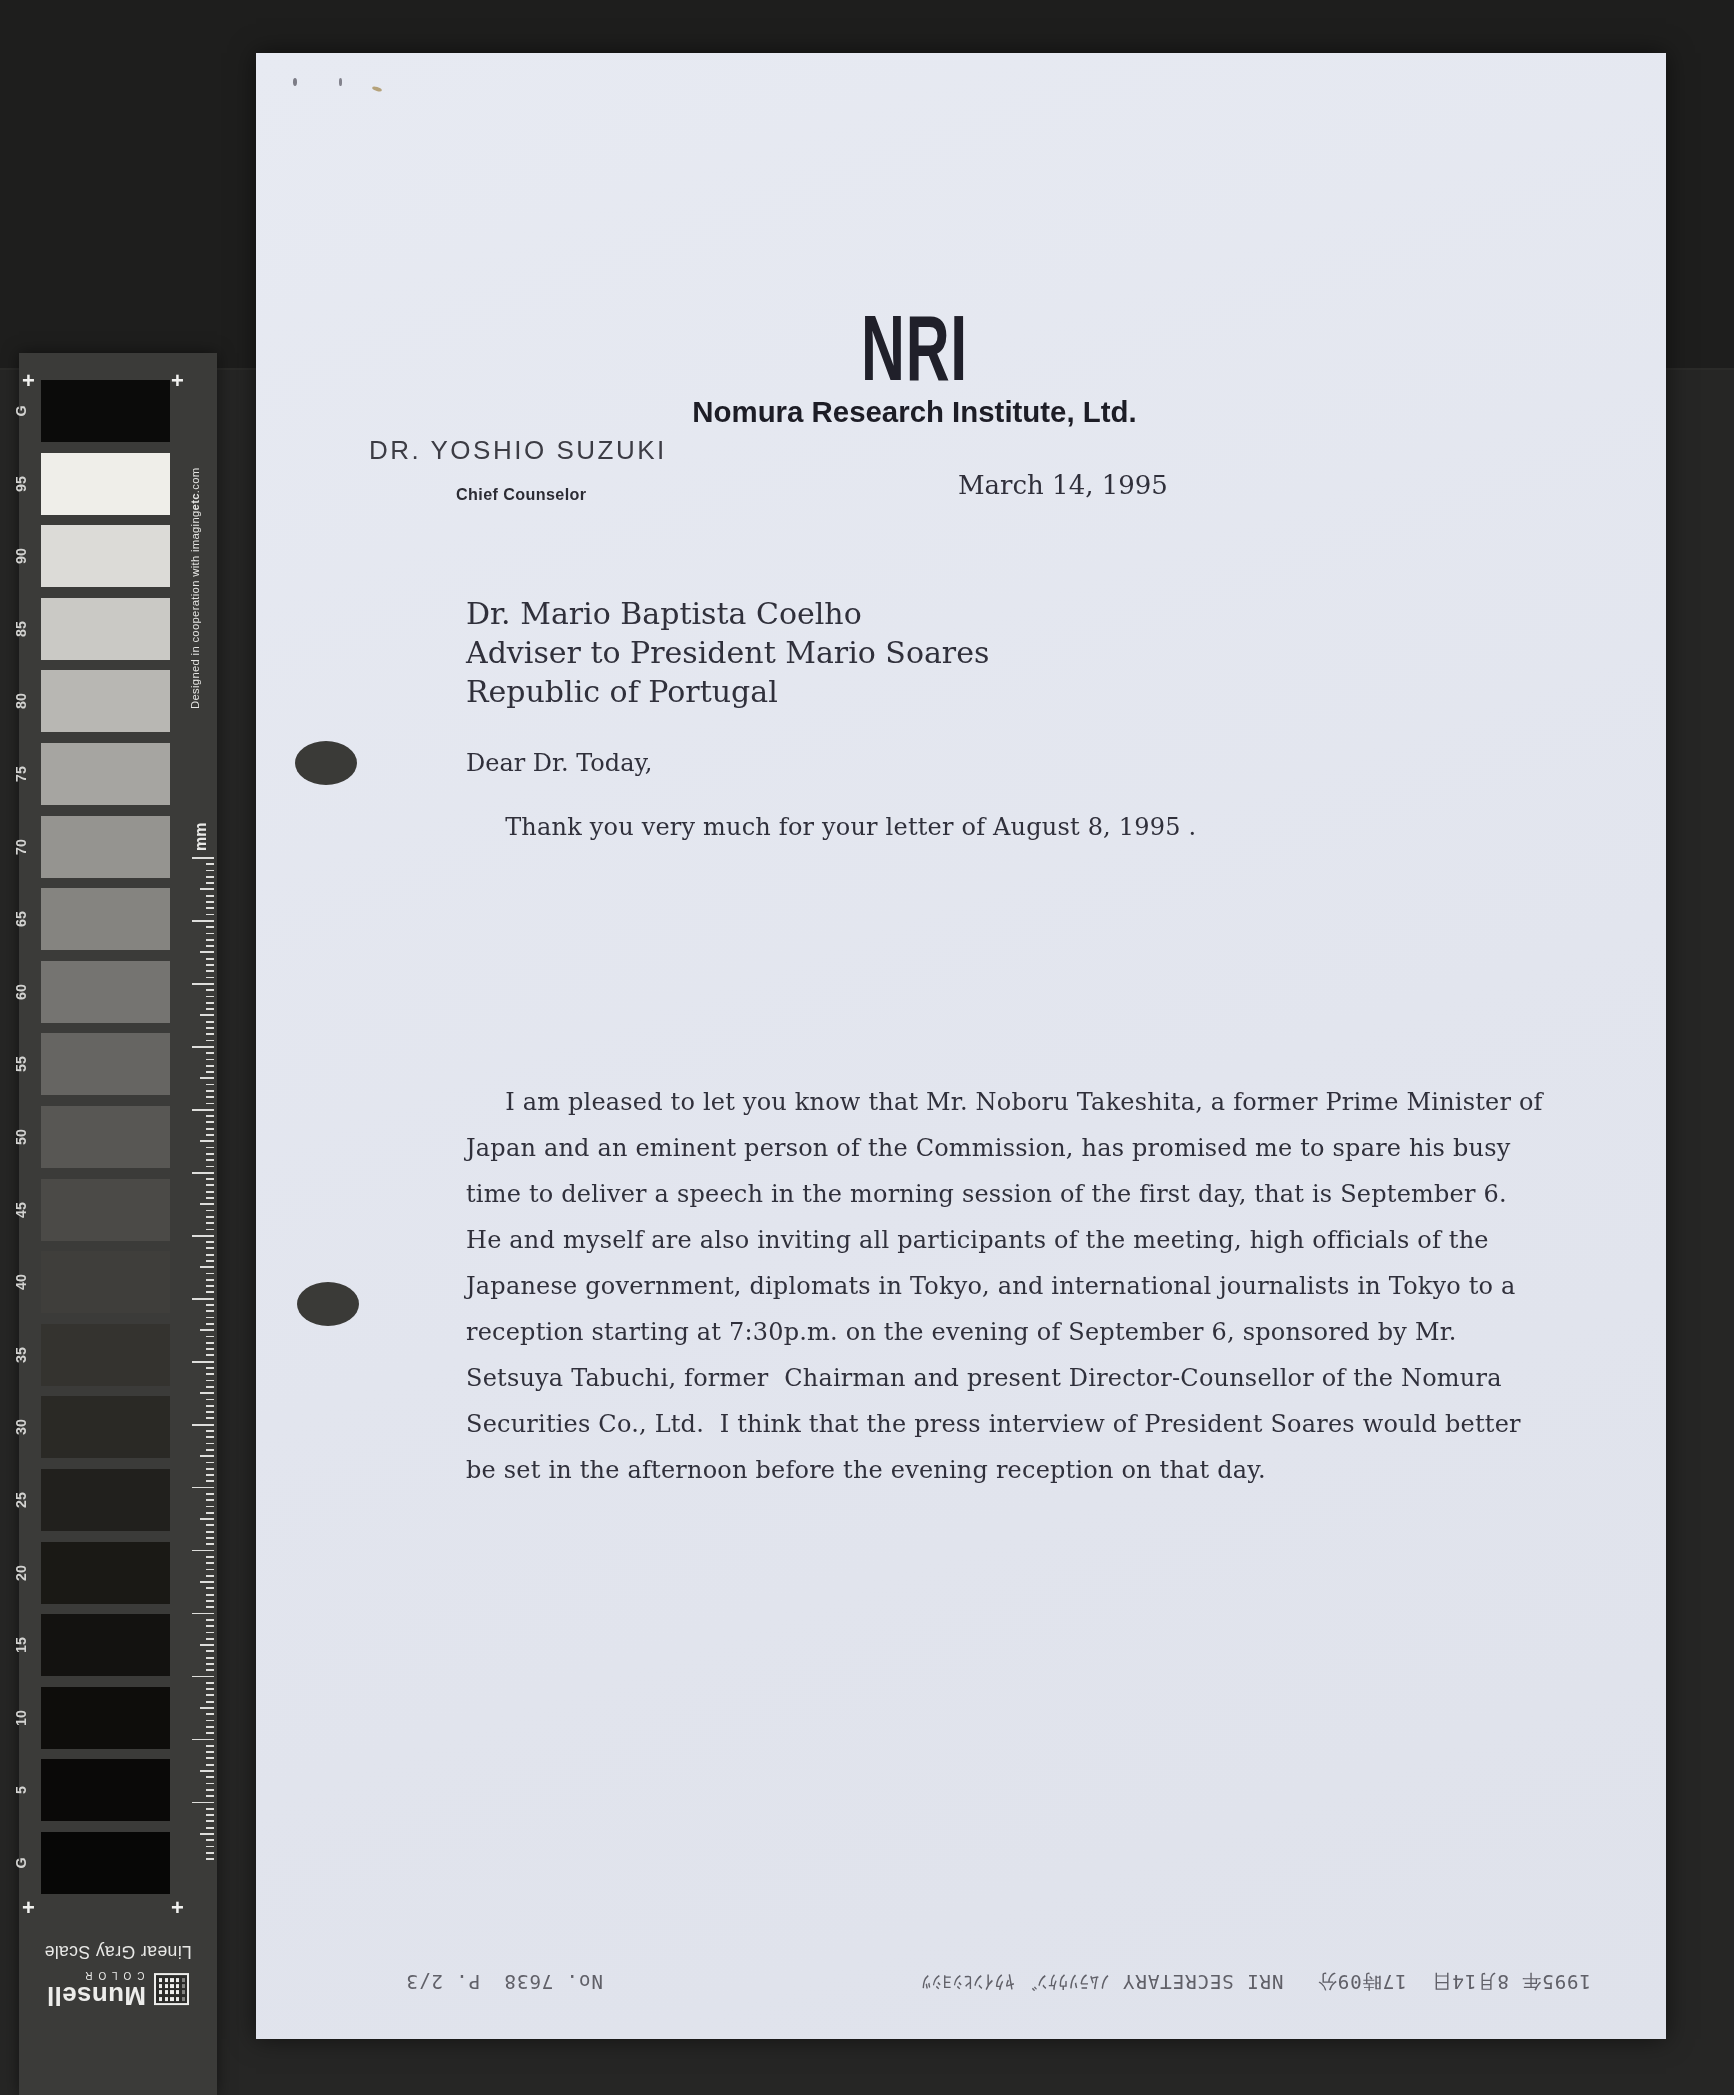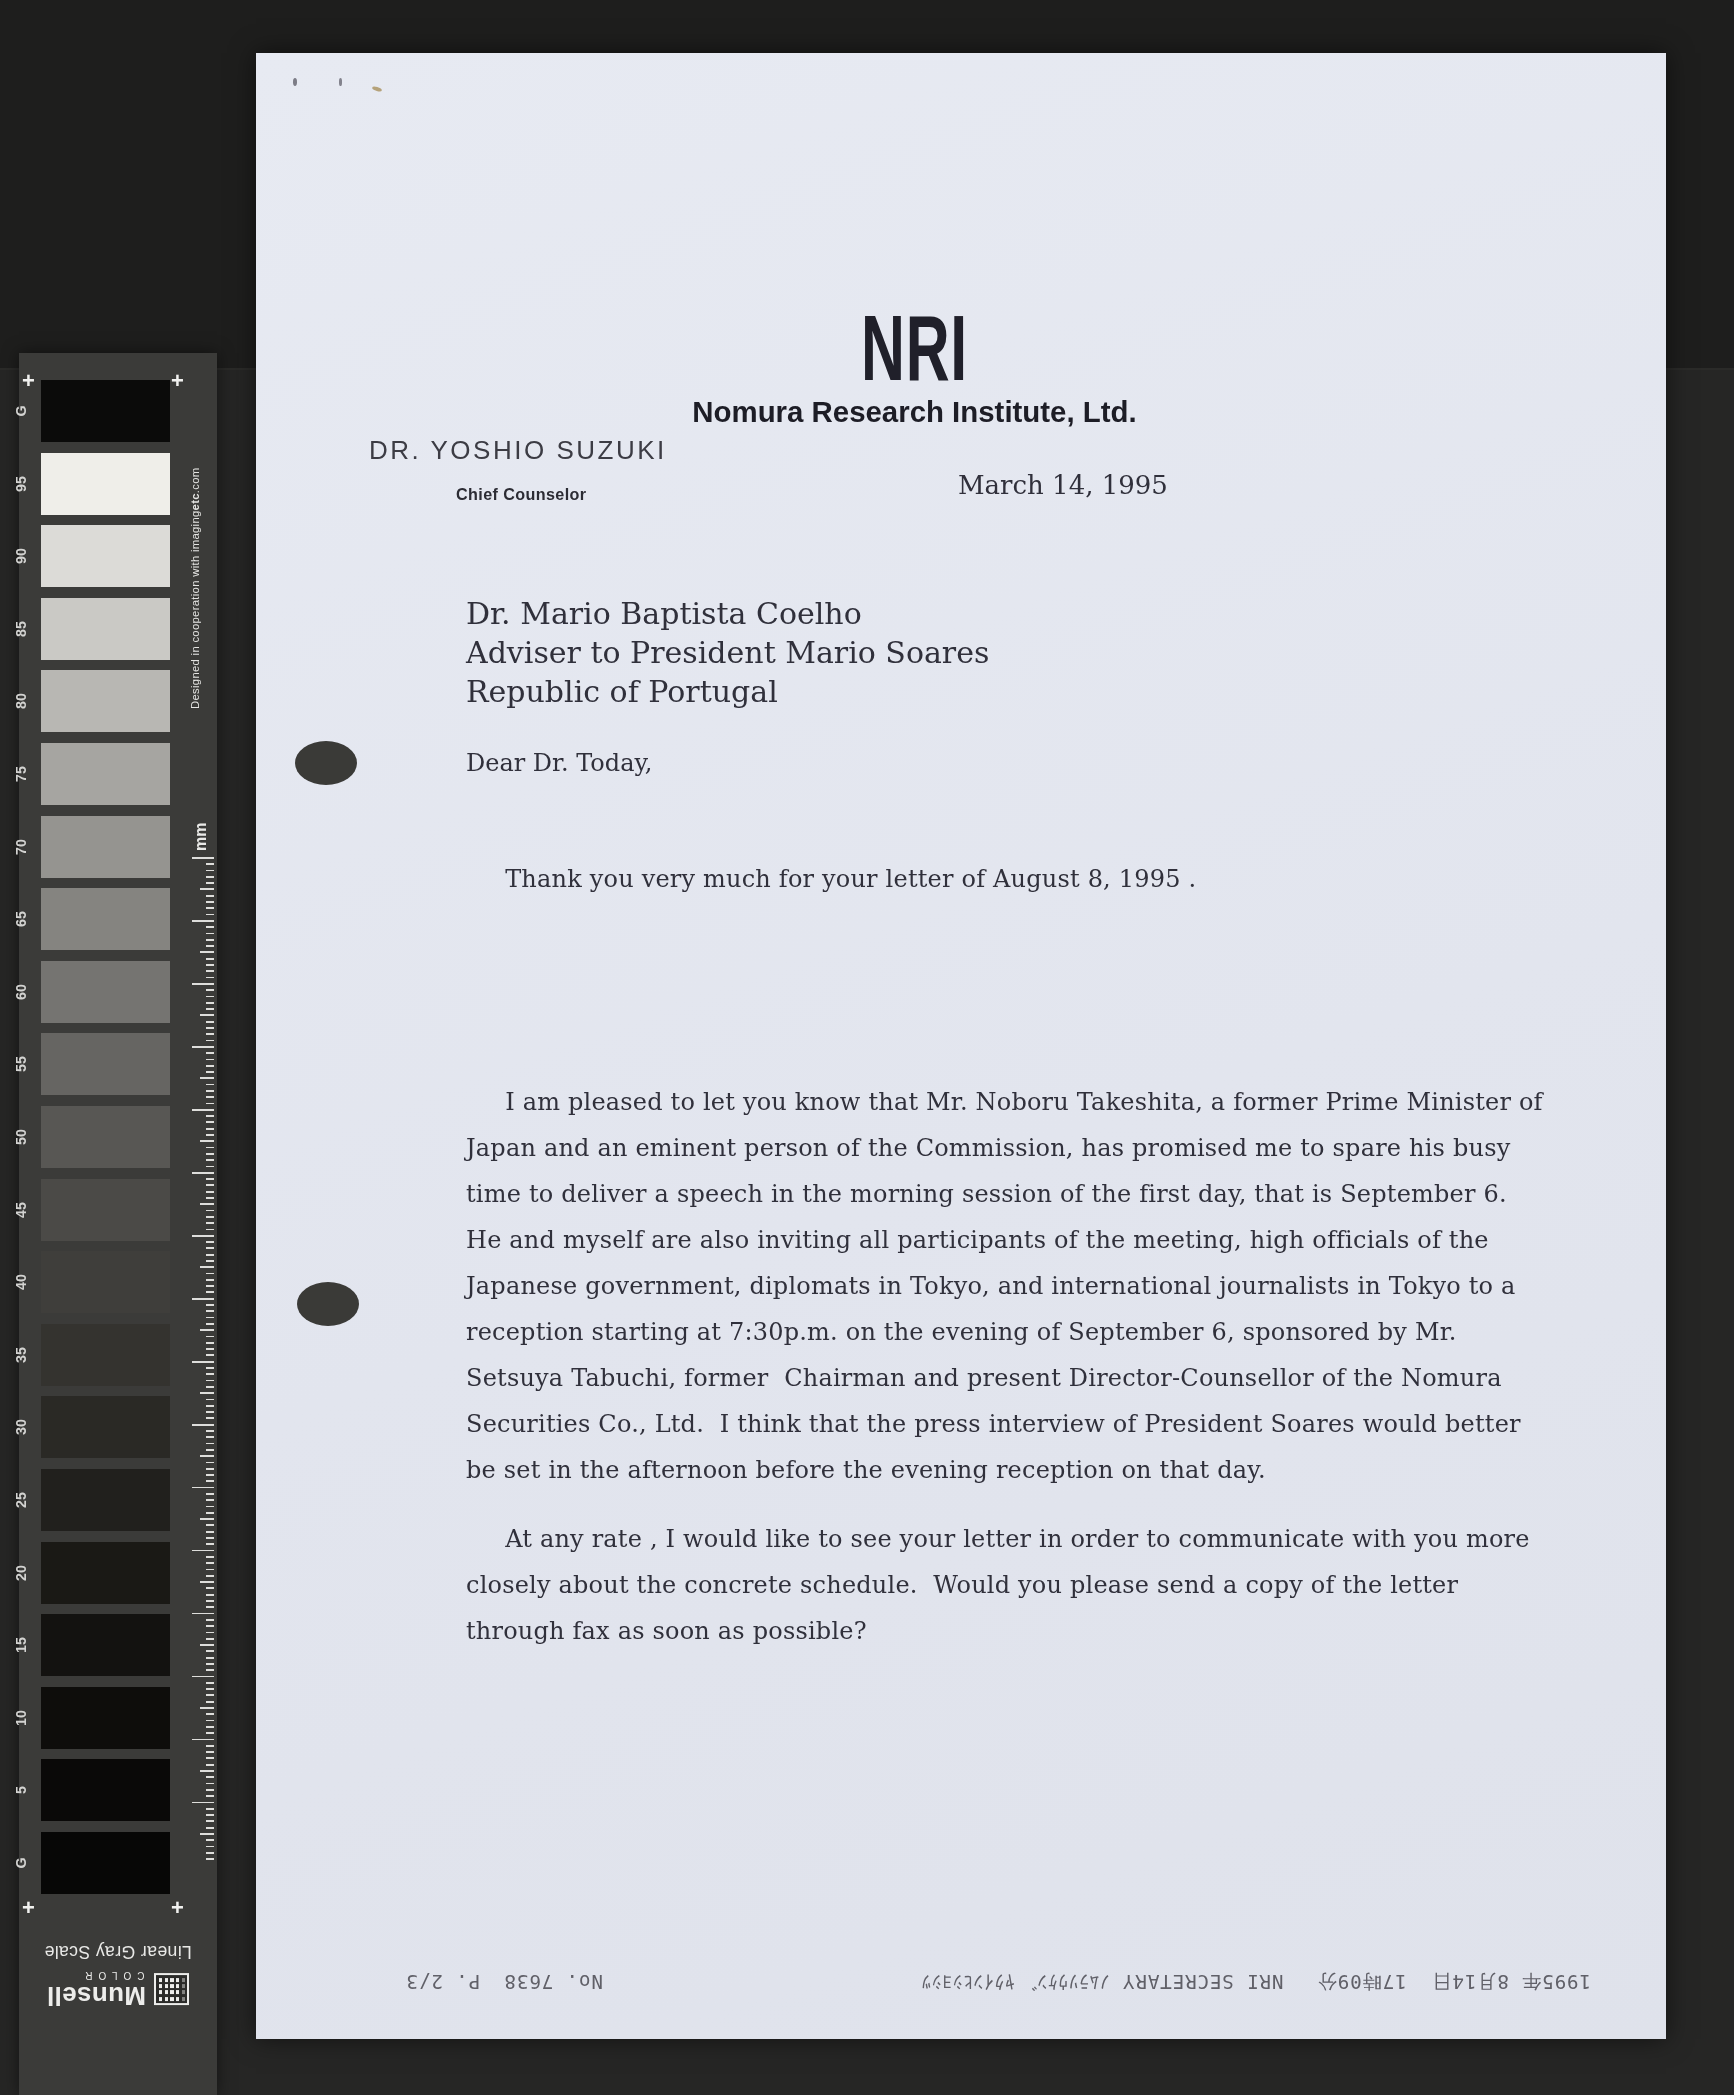--- a/index.html
+++ b/index.html
@@ -111,33 +111,30 @@
     <div class="sender-name">DR. YOSHIO SUZUKI</div>
     <div class="sender-title">Chief Counselor</div>
     <div class="letter-date serif">March 14, 1995</div>
 
     <div class="recipient serif"><span>Dr. Mario Baptista Coelho</span>
 <span>Adviser to President Mario Soares</span>
 <span>Republic of Portugal</span></div>
 
     <div class="salutation serif">Dear Dr. Today,</div>
 
-    <div class="para serif" style="top:803px">     Thank you very much for your letter of August 8, 1995 .</div>
+    <div class="para serif" style="top:751px">     Thank you very much for your letter of August 8, 1995 .</div>
     <div class="para serif" style="top:1026px">     I am pleased to let you know that Mr. Noboru Takeshita, a former Prime Minister of
 Japan and an eminent person of the Commission, has promised me to spare his busy
 time to deliver a speech in the morning session of the first day, that is September 6.
 He and myself are also inviting all participants of the meeting, high officials of the
 Japanese government, diplomats in Tokyo, and international journalists in Tokyo to a
 reception starting at 7:30p.m. on the evening of September 6, sponsored by Mr.
 Setsuya Tabuchi, former  Chairman and present Director-Counsellor of the Nomura
 Securities Co., Ltd.  I think that the press interview of President Soares would better
 be set in the afternoon before the evening reception on that day.</div>
-    <div class="para serif" style="top:1463px">     At any rate , I would like to see your letter in order to communicate with you more
-closely about the concrete schedule.  Would you please send a copy of the letter
-through fax as soon as possible?</div>
 
     <div class="punch-hole hole-1"></div>
     <div class="punch-hole hole-2"></div>
 
     <div class="fax-row">
       <span class="fax-dt">1995年 8月14日  17時09分</span>
       <span class="fax-sec">NRI SECRETARY ﾉﾑﾗｿｳｹﾝﾞ ﾔｸｲﾝﾋｼﾖｼﾂ</span>
       <span class="fax-no">No. 7638</span>
       <span class="fax-pg">P. 2/3</span>
     </div>

